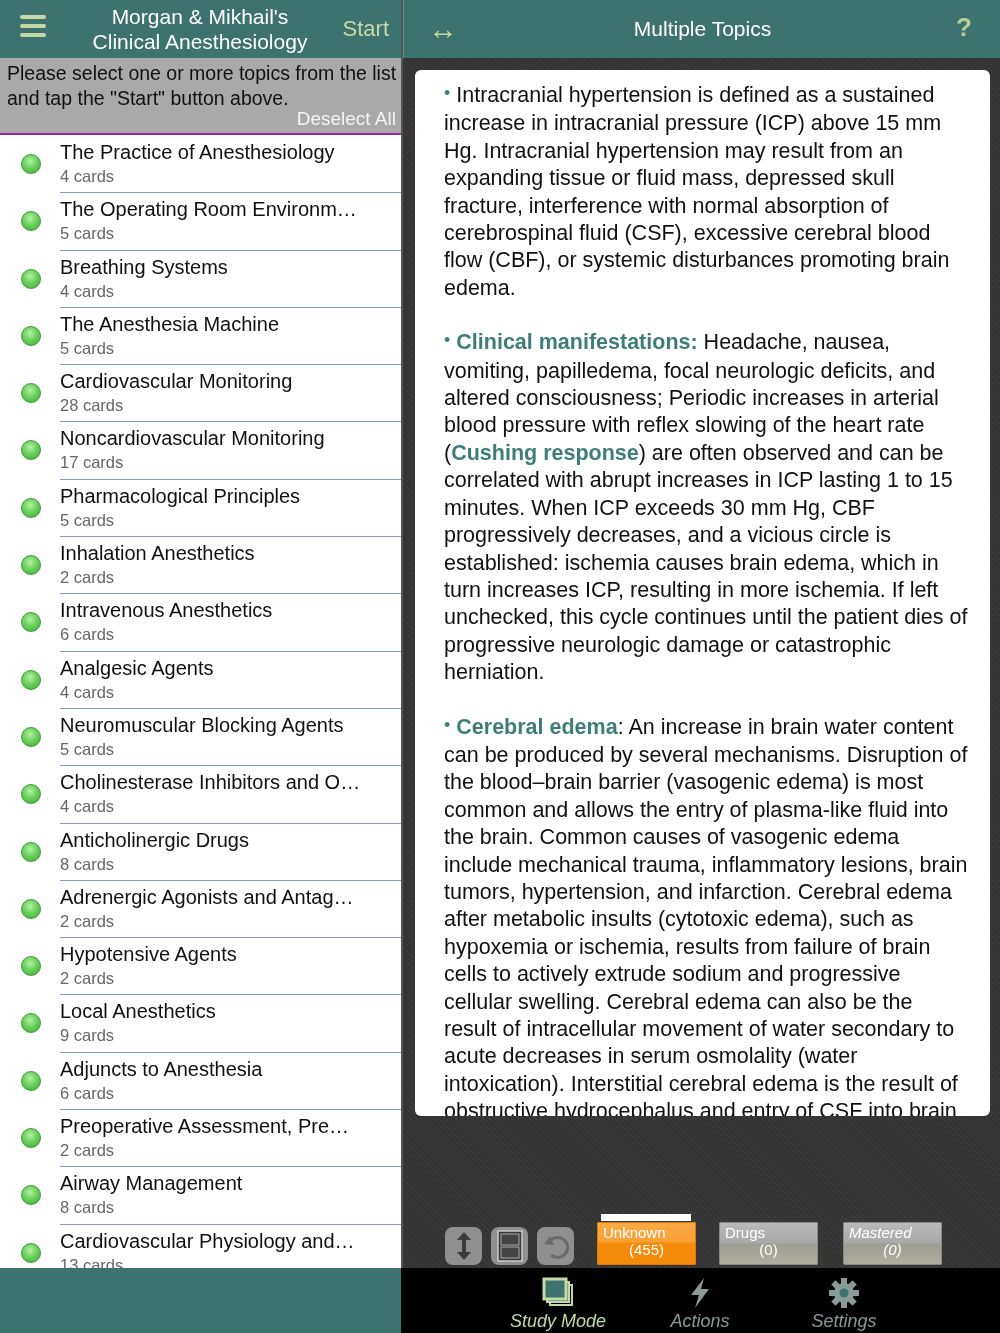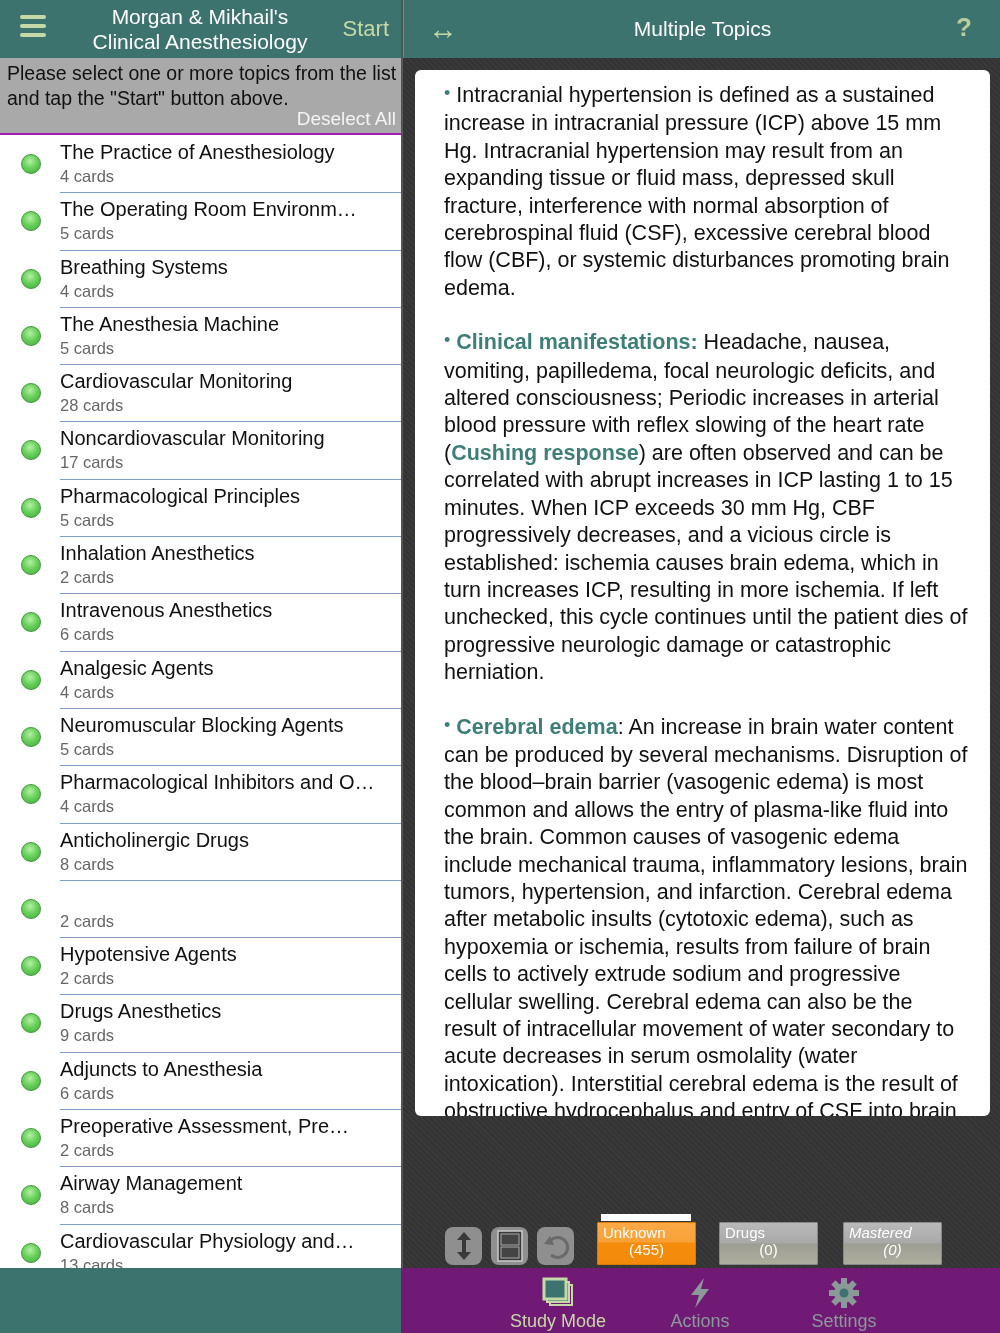--- a/index.html
+++ b/index.html
@@ -48,21 +48,21 @@
   #progress-mark { position: absolute; left: 198px; top: 1214px; width: 90px; height: 7px; background: #fff; }
 
   .status { position: absolute; top: 1222px; width: 99px; height: 43px; border-radius: 1px; cursor: pointer; font-size: 15px; color: #fff; overflow: hidden; }
   .status .s-label { position: absolute; left: 5px; top: 1px; }
   .status .s-count { position: absolute; left: 0; right: 0; top: 18px; text-align: center; }
   #st-unknown { left: 194px; background: linear-gradient(#fbaa47 0%, #f9a136 45%, #f68c0a 50%, #f38a0b 100%); border: 1px solid #d97a0a; }
   #st-known { left: 316px; background: linear-gradient(#b9b9b9 0%, #a9a9a9 48%, #9d9d93 52%, #aeae9e 100%); border: 1px solid #888; }
   #st-mastered { left: 440px; background: linear-gradient(#b9b9b9 0%, #a9a9a9 48%, #9d9d93 52%, #aeae9e 100%); border: 1px solid #888; font-style: italic; }
 
   
-  #tabbar { position: absolute; left: 0; top: 1268px; width: 1000px; height: 65px; background: #701a75; }
+  #tabbar { position: absolute; left: 0; top: 1268px; width: 1000px; height: 65px; background: #000000; font-style: italic; }
   #tabbar .left-fill { position: absolute; left: 0; top: 0; width: 401px; height: 65px; background: #3d736f; }
   .tab { position: absolute; top: 0; width: 140px; height: 65px; text-align: center; cursor: pointer; }
   .tab .tab-icon { position: absolute; left: 50%; top: 9px; transform: translateX(-50%); }
   .tab .tab-label { position: absolute; left: 0; right: 0; top: 43px; font-size: 18px; }
   #tab-study { left: 488px; color: #c5d9a6; }
   #tab-actions { left: 630px; color: #8a9a98; }
   #tab-settings { left: 774px; color: #8a9a98; }
 </style>
 </head>
 <body>
@@ -148,44 +148,45 @@
         <span class="sep"></span>
       </div>
       <div class="topic">
         <span class="dot"></span>
         <span class="t-title">Neuromuscular Blocking Agents</span>
         <span class="t-count">5 cards</span>
         <span class="sep"></span>
       </div>
       <div class="topic">
         <span class="dot"></span>
-        <span class="t-title">Pharmacological Inhibitors and O…</span>
+        <span class="t-title">Cholinesterase Inhibitors and O…</span>
         <span class="t-count">4 cards</span>
         <span class="sep"></span>
       </div>
       <div class="topic">
         <span class="dot"></span>
         <span class="t-title">Anticholinergic Drugs</span>
         <span class="t-count">8 cards</span>
         <span class="sep"></span>
       </div>
       <div class="topic">
         <span class="dot"></span>
+        <span class="t-title">Adrenergic Agonists and Antag…</span>
         <span class="t-count">2 cards</span>
         <span class="sep"></span>
       </div>
       <div class="topic">
         <span class="dot"></span>
         <span class="t-title">Hypotensive Agents</span>
         <span class="t-count">2 cards</span>
         <span class="sep"></span>
       </div>
       <div class="topic">
         <span class="dot"></span>
-        <span class="t-title">Drugs Anesthetics</span>
+        <span class="t-title">Local Anesthetics</span>
         <span class="t-count">9 cards</span>
         <span class="sep"></span>
       </div>
       <div class="topic">
         <span class="dot"></span>
         <span class="t-title">Adjuncts to Anesthesia</span>
         <span class="t-count">6 cards</span>
         <span class="sep"></span>
       </div>
       <div class="topic">

